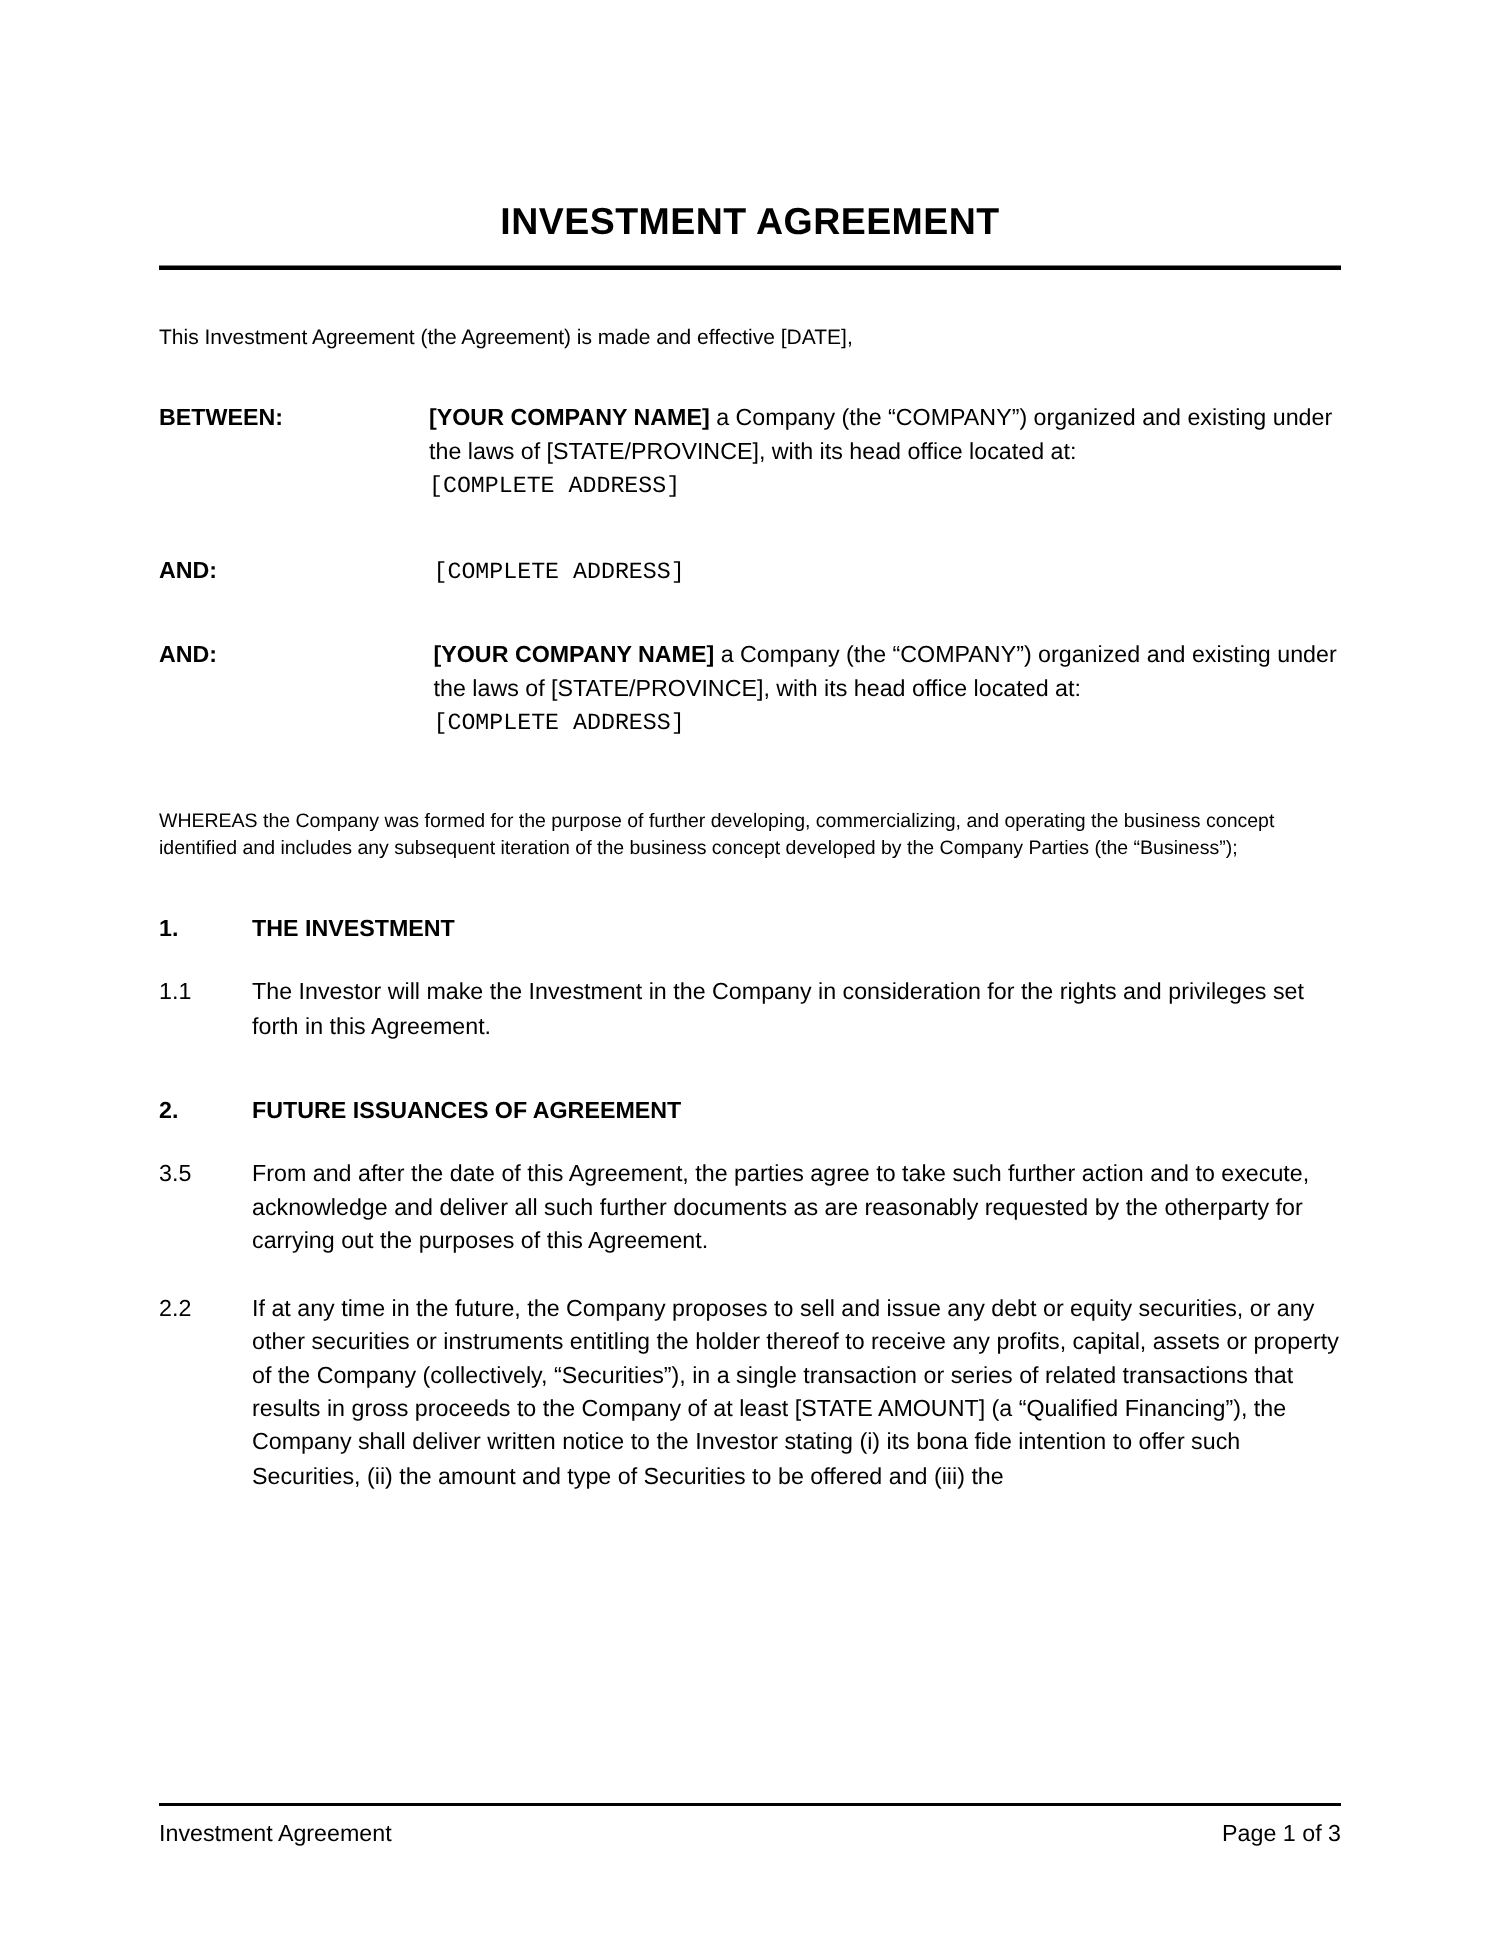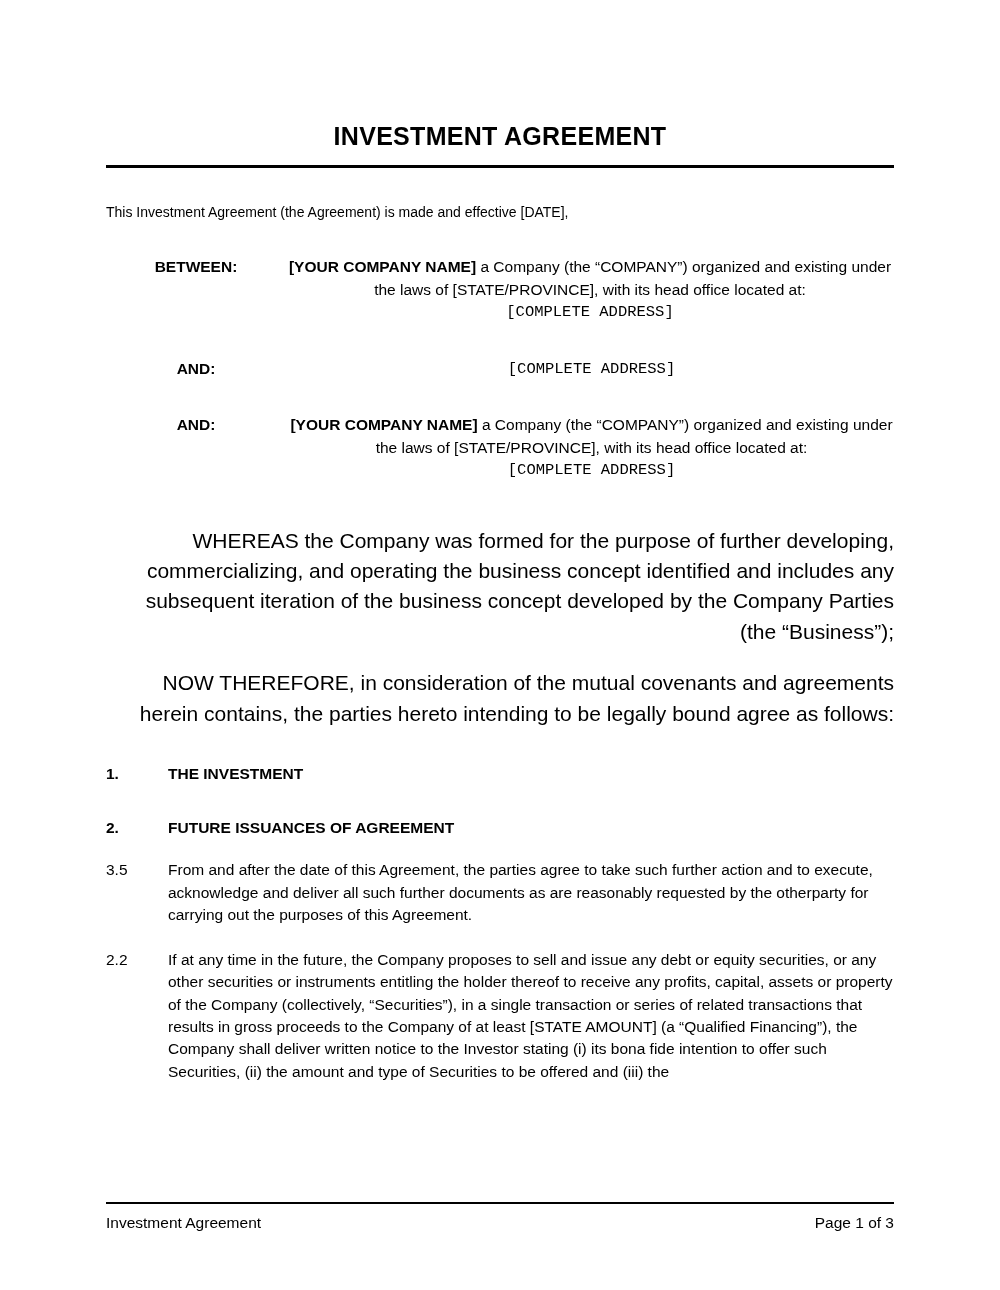--- a/index.html
+++ b/index.html
@@ -13,21 +13,21 @@
     font-family: "Liberation Sans", sans-serif;
     color: #000000;
     position: relative;
     overflow: hidden;
   }
   .page {
     position: relative;
     width: 1000px;
     height: 1290px;
     box-sizing: border-box;
-    padding: 4px 106px;
+    padding: 16px 106px;
   }
   .doc-title {
     text-align: center;
     font-size: 25px;
     font-weight: bold;
     letter-spacing: 0.3px;
     margin: 0;
     padding-top: 118px;
   }
   .title-rule {
@@ -39,44 +39,43 @@
   .intro {
     font-size: 14px;
     line-height: 1.45;
     margin-top: 34px;
   }
   .party-block {
     display: flex;
     margin-top: 34px;
     font-size: 15.5px;
     line-height: 1.45;
-    text-align: center;
   }
   .party-label {
     width: 180px;
     flex: 0 0 180px;
     font-weight: bold;
   }
   .party-body {
     flex: 1 1 auto;
   }
   .party-body .addr {
     font-family: Liberation Mono, monospace;
   }
   .party-body.indent-extra {
     padding-left: 3px;
   }
   .recitals {
     margin-top: 44px;
   }
   .para {
-    font-size: 21px;
+    font-size: 13px;
     line-height: 1.45;
     margin-top: 18px;
-    text-align: right;
+    text-align: left;
   }
   .para.first {
     margin-top: 0;
   }
   .section-head {
     display: flex;
     margin-top: 36px;
     font-size: 15.5px;
     font-weight: bold;
   }
@@ -143,28 +142,31 @@
   <div class="party-block">
     <div class="party-label">AND:</div>
     <div class="party-body indent-extra">
       <div><b>[YOUR COMPANY NAME]</b><span> a Company (the “COMPANY”) organized and existing under the laws of [STATE/PROVINCE], with its head office located at:</span></div>
       <div class="addr">[COMPLETE ADDRESS]</div>
     </div>
   </div>
 
   <div class="recitals">
     <p class="para first">WHEREAS the Company was formed for the purpose of further developing, commercializing, and operating the business concept identified and includes any subsequent iteration of the business concept developed by the Company Parties (the “Business”);</p>
-    <p class="para">NOW THEREFORE, in consideration of the mutual covenants and agreements herein contains, the parties hereto intending to be legally bound agree as follows:</p>
   </div>
 
   <div class="section-head">
     <div class="section-num">1.</div>
     <div class="section-title">THE INVESTMENT</div>
   </div>
 
+  <div class="clause">
+    <div class="clause-num">1.1</div>
+    <div class="clause-body">The Investor will make the Investment in the Company in consideration for the rights and privileges set forth in this Agreement.</div>
+  </div>
 
   <div class="section-head">
     <div class="section-num">2.</div>
     <div class="section-title">FUTURE ISSUANCES OF AGREEMENT</div>
   </div>
 
   <div class="clause">
     <div class="clause-num">3.5</div>
     <div class="clause-body">From and after the date of this Agreement, the parties agree to take such further action and to execute, acknowledge and deliver all such further documents as are reasonably requested by the otherparty for carrying out the purposes of this Agreement.</div>
   </div>

